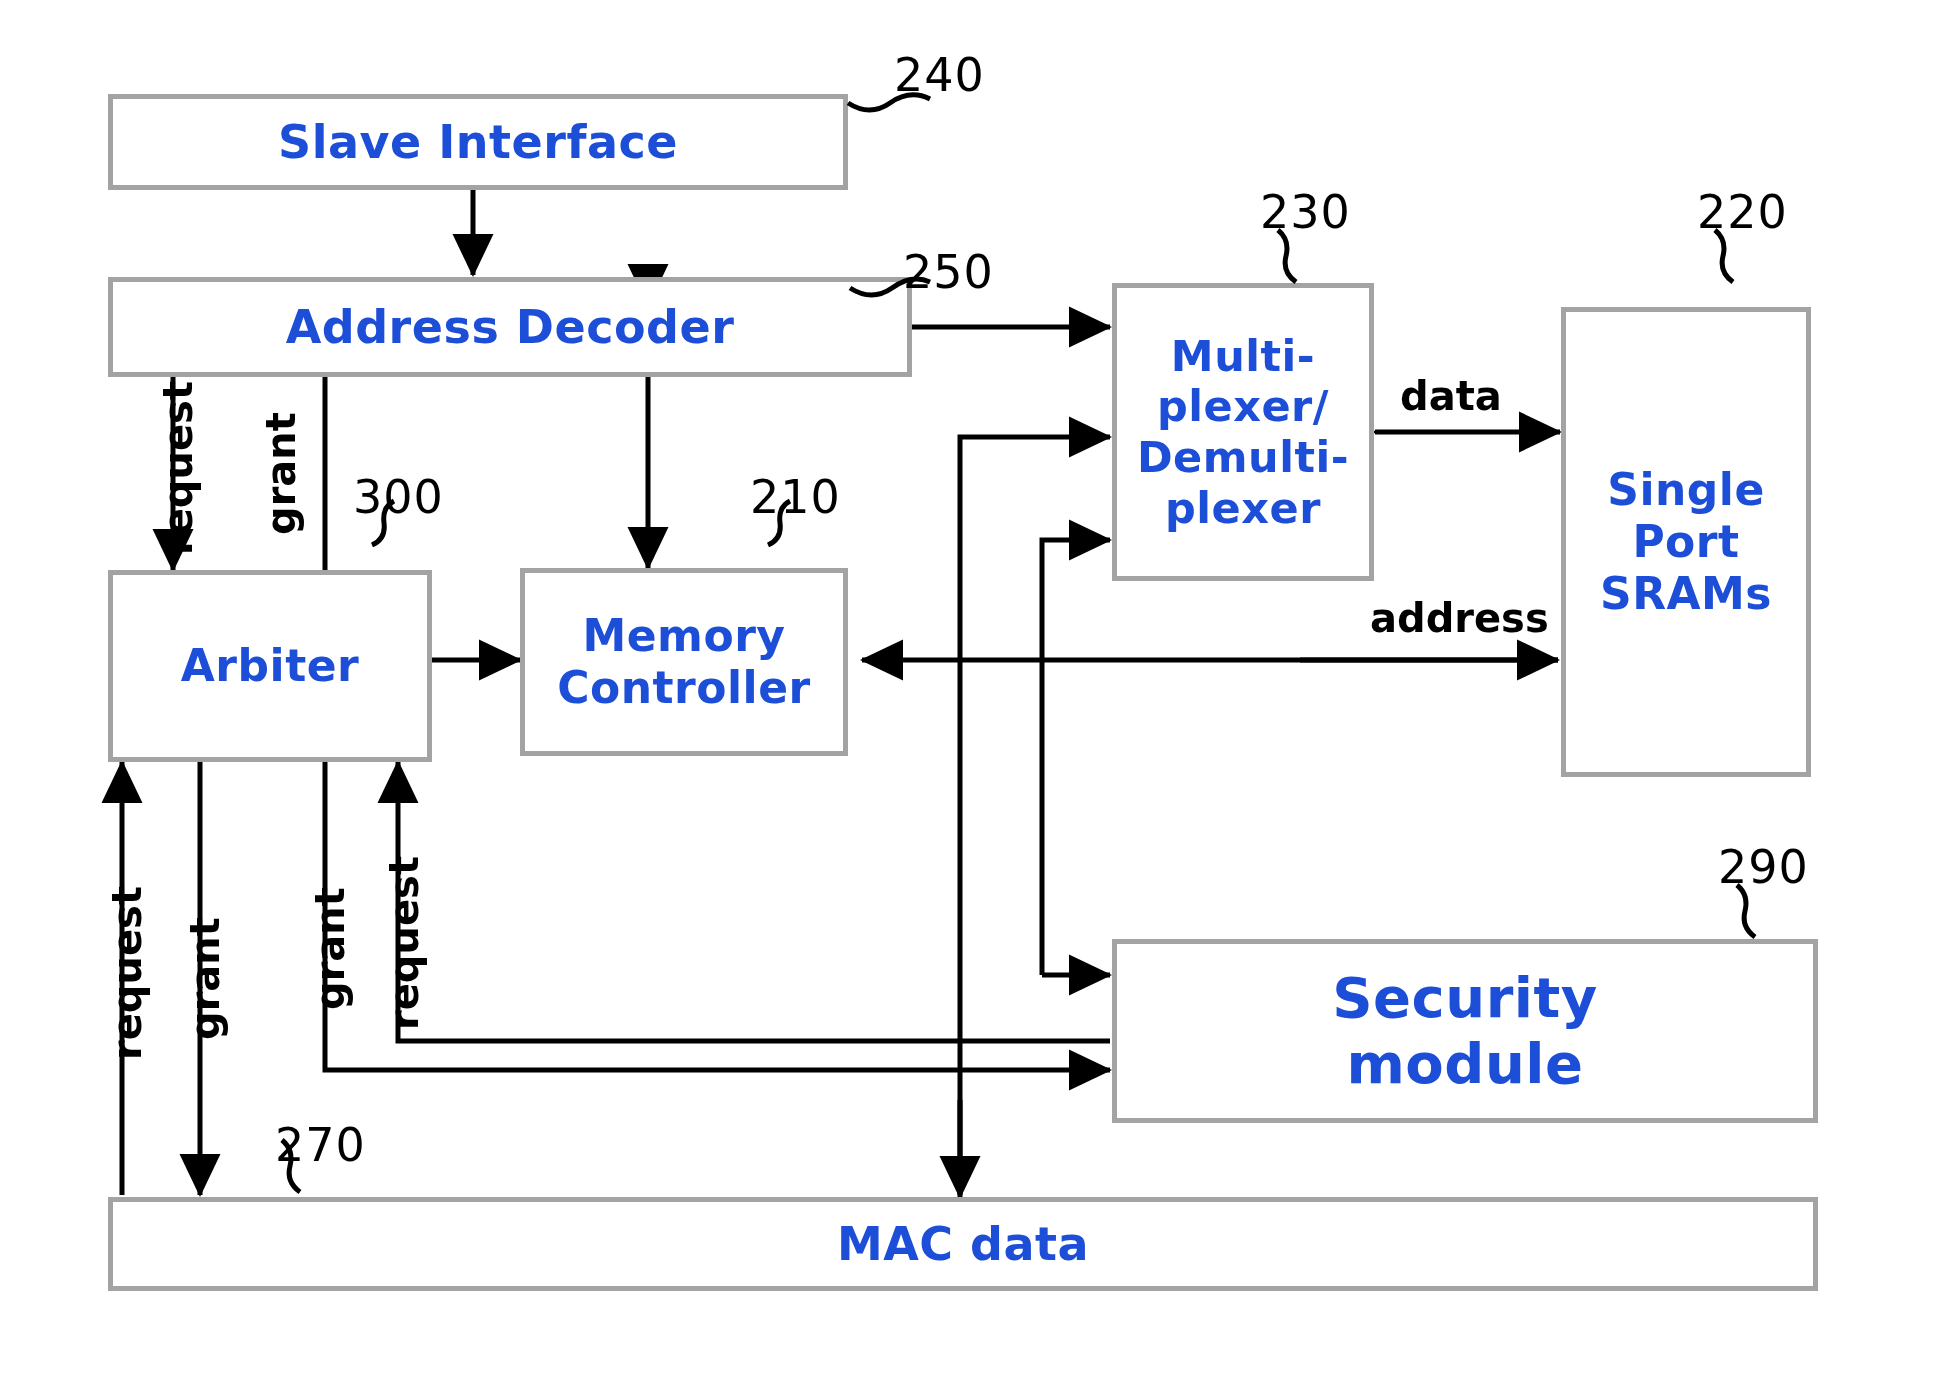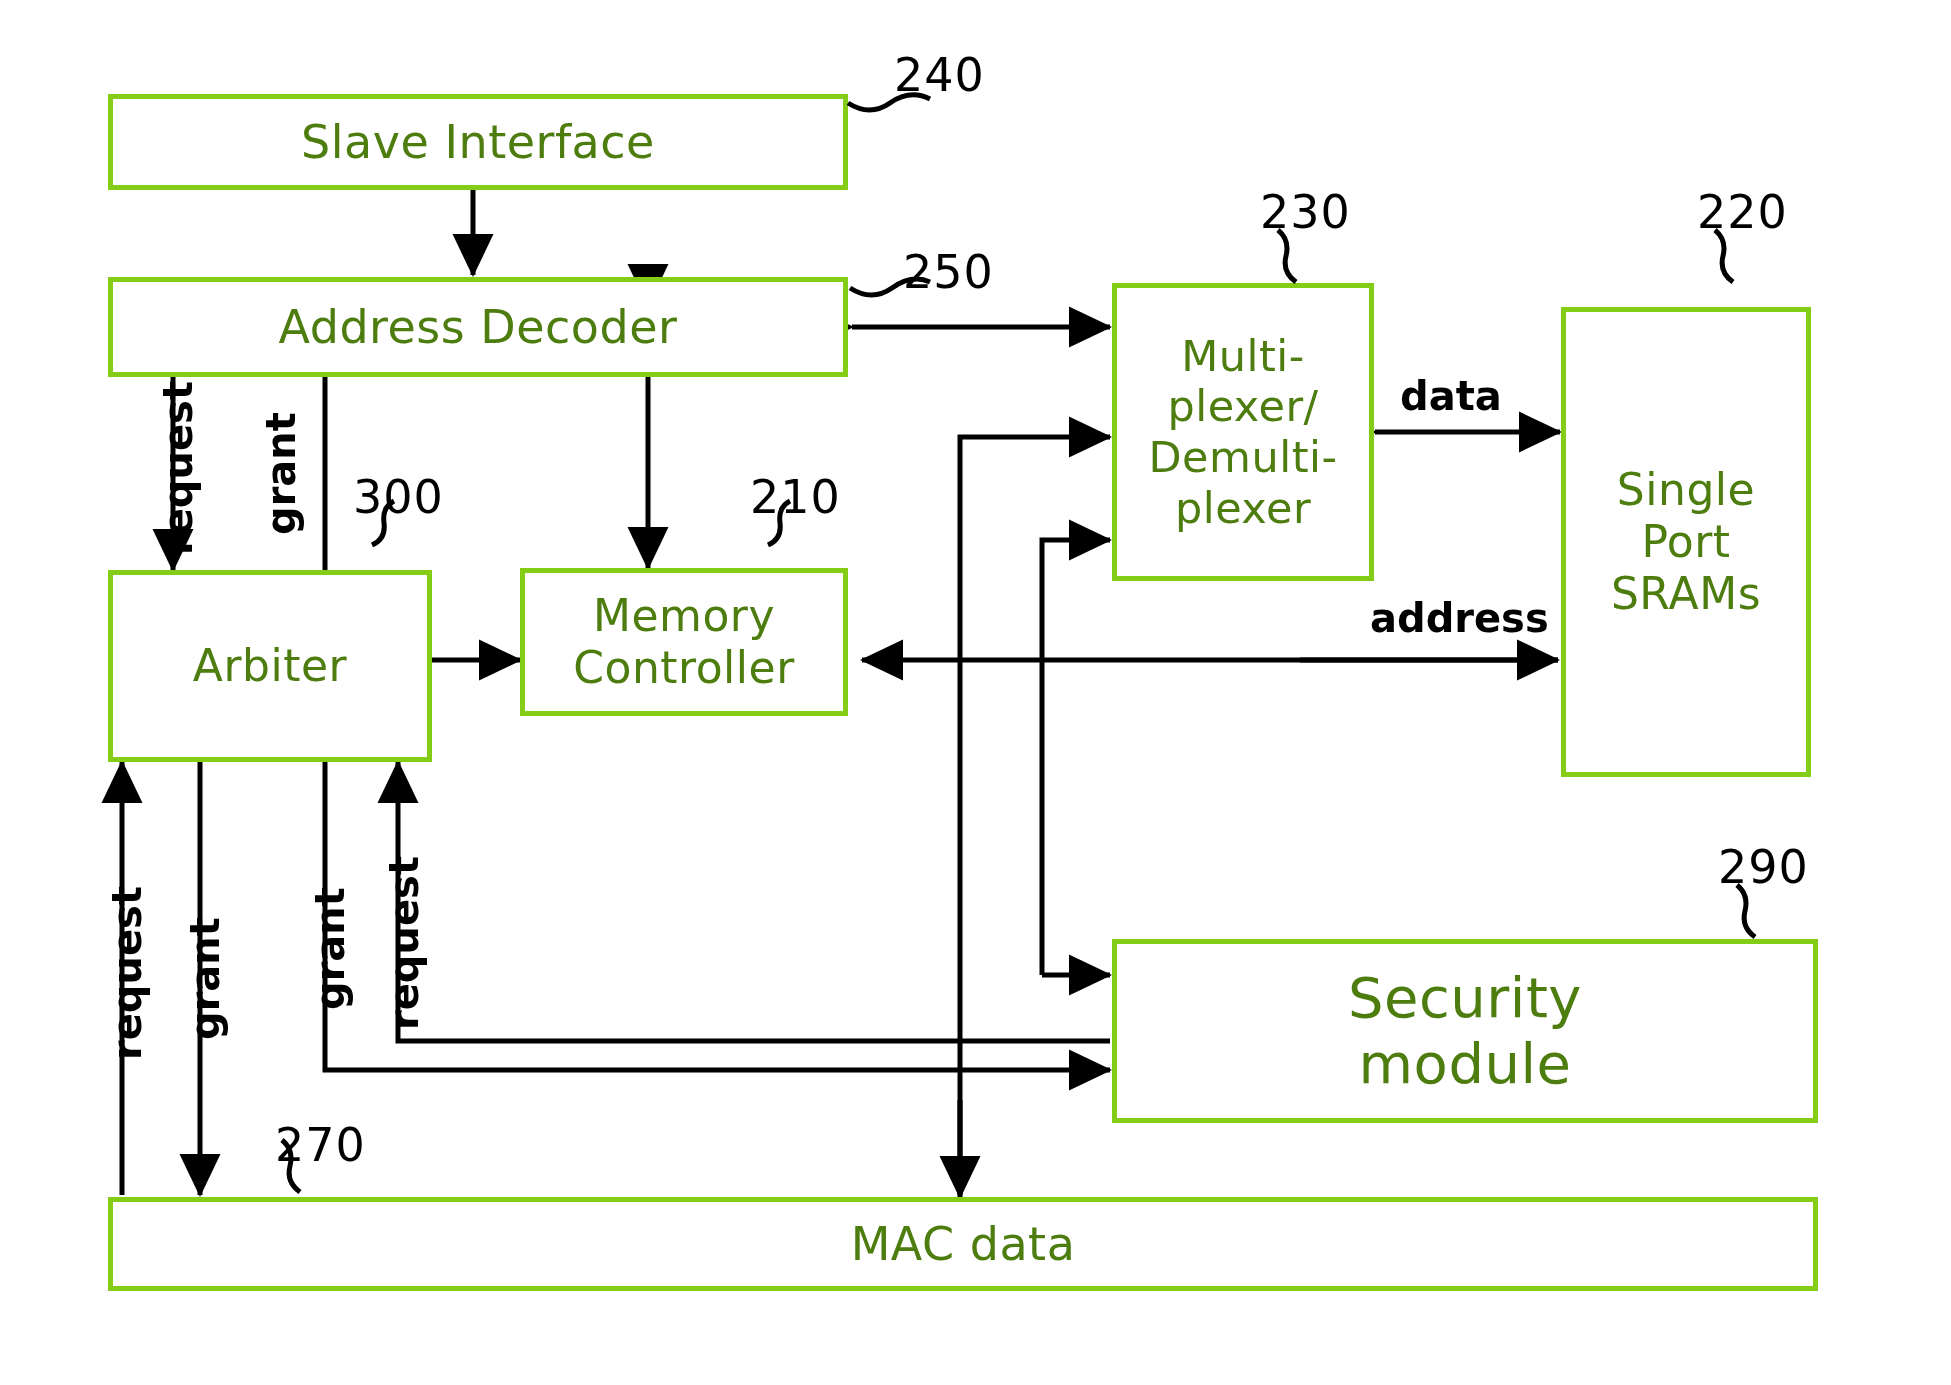--- a/index.html
+++ b/index.html
@@ -20,29 +20,29 @@
     position: absolute;
     left: 0;
     top: 0;
     width: 1951px;
     height: 1385px;
     pointer-events: none;
   }
   .box {
     position: absolute;
     box-sizing: border-box;
-    border: 5px solid #84cc16;
+    border: 5px solid #a3a3a3;
     background: #ffffff;
     display: flex;
     align-items: center;
     justify-content: center;
     text-align: center;
-    color: #4d7c0f;
+    color: #1d4ed8;
     line-height: 1.18;
-    font-weight: 400;
+    font-weight: 700;
     letter-spacing: 0.5px;
   }
   .box .lbl { white-space: pre-line; }
   .refnum {
     position: absolute;
     font-size: 46px;
     font-weight: 500;
     color: #000;
     letter-spacing: 1px;
     font-family: "DejaVu Sans", sans-serif;
@@ -114,29 +114,29 @@
 
       <path d="M325 762 L325 1070 L1110 1070" marker-end="url(#ah)"></path>
 
     </g>
   </svg>
 
   <div class="box" id="slave-interface" style="left:108px; top:94px; width:740px; height:96px; font-size:46px;">
     <span class="lbl">Slave Interface</span>
   </div>
 
-  <div class="box" id="address-decoder" style="left:108px; top:277px; width:740px; height:100px; font-size:46px;">
+  <div class="box" id="address-decoder" style="left:108px; top:277px; width:804px; height:100px; font-size:46px;">
     <span class="lbl">Address Decoder</span>
   </div>
 
   <div class="box" id="arbiter" style="left:108px; top:570px; width:324px; height:192px; font-size:44px;">
     <span class="lbl">Arbiter</span>
   </div>
 
-  <div class="box" id="memory-controller" style="left:520px; top:568px; width:328px; height:148px; font-size:44px;">
+  <div class="box" id="memory-controller" style="left:520px; top:568px; width:328px; height:188px; font-size:44px;">
     <span class="lbl">Memory
 Controller</span>
   </div>
 
   <div class="box" id="mux-demux" style="left:1112px; top:283px; width:262px; height:298px; font-size:43px;">
     <span class="lbl">Multi-
 plexer/
 Demulti-
 plexer</span>
   </div>

